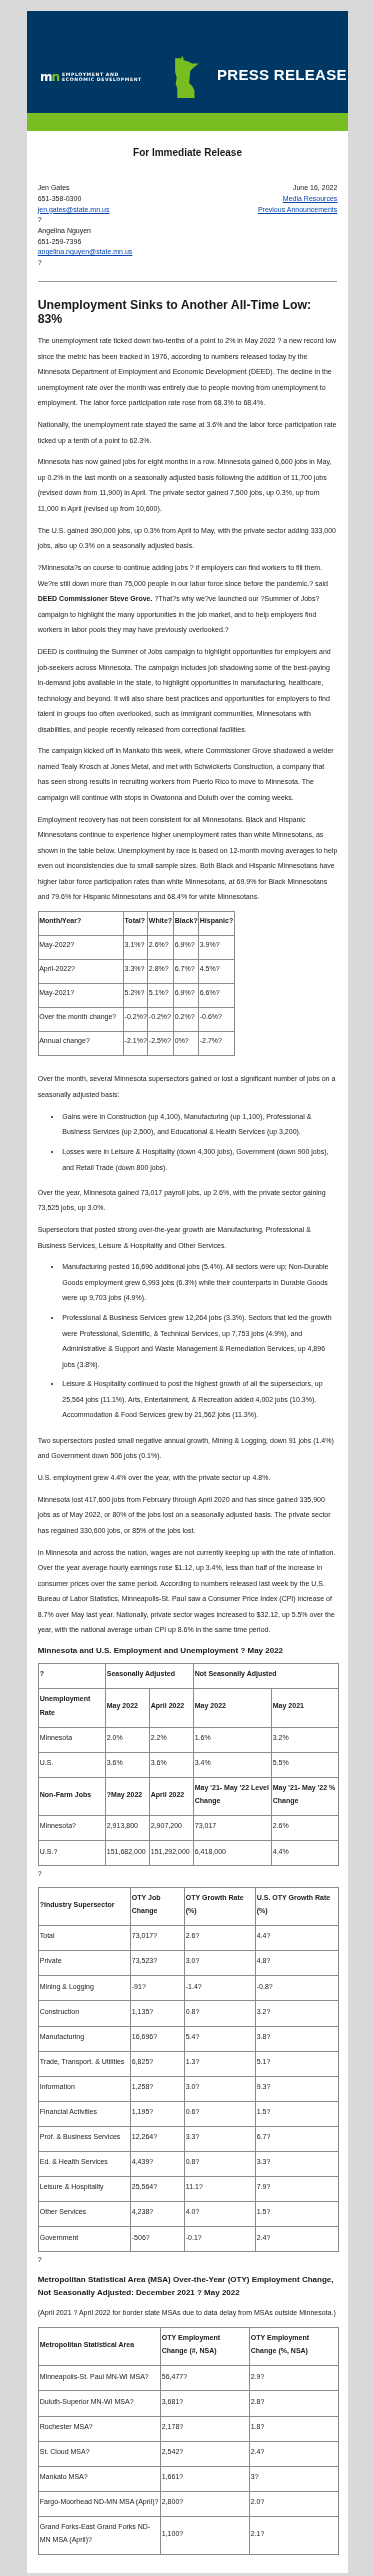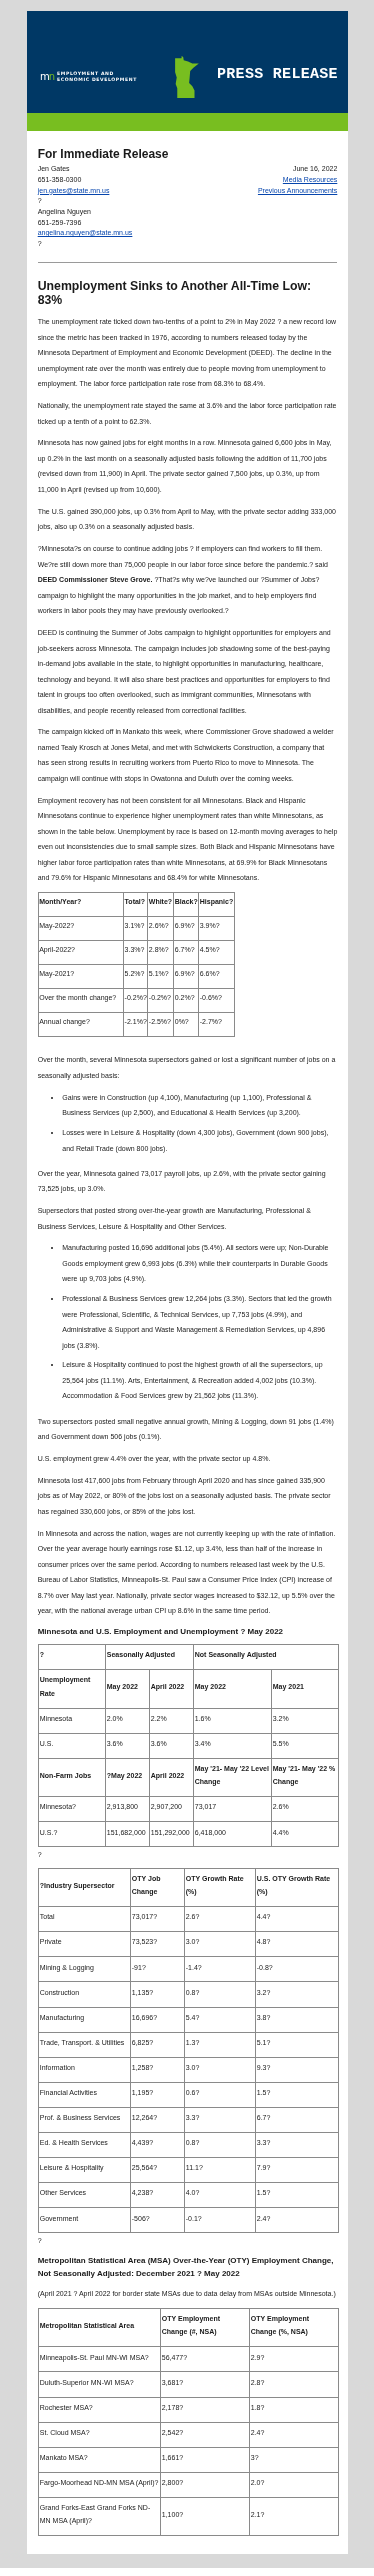--- a/index.html
+++ b/index.html
@@ -2,27 +2,27 @@
 <html style="font-size:8.6px"><head>
 <meta charset="utf-8">
 <style>
   * { box-sizing: border-box; }
   body { margin: 0; padding: 0; background: #ffffff; font-family: "Liberation Sans", sans-serif; width: 375px; }
   .outer { background: #d9d9d9; padding: 11.2px 27px 14px 27px; }
   .card { background: #ffffff; width: 321px; }
   .banner { background: #003865; height: 102px; position: relative; }
   .banner-green { background: #78be20; height: 18px; }
   .logo { position: absolute; left: 13px; top: 60px; display: flex; align-items: center; }
-  .logo-mn { font-family: "DejaVu Sans", sans-serif; font-weight: normal; font-size: 10px; color: #fff; letter-spacing: -1.1px; line-height: 1; }
+  .logo-mn { font-family: "DejaVu Sans", sans-serif; font-weight: bold; font-size: 12px; color: #fff; letter-spacing: -1.1px; line-height: 1; }
   .logo-mn .n { color: #78be20; }
   .logo-text { color: #fff; font-family: "DejaVu Sans", sans-serif; font-weight: bold; font-size: 4.6px; line-height: 5.4px; letter-spacing: 0.6px; margin-left: 3.2px; }
   .mn-shape { position: absolute; left: 147px; top: 45px; }
-  .press { position: absolute; left: 190px; top: 55px; color: #fff; font-family: Liberation Mono, monospace; font-weight: bold; font-size: 15px; letter-spacing: 0.3px; }
+  .press { position: absolute; left: 190px; top: 55px; color: #fff; font-family: Liberation Sans, sans-serif; font-weight: bold; font-size: 15px; letter-spacing: 0.3px; }
   .content { padding: 0 10.7px 16px 10.7px; font-family: "Liberation Sans", sans-serif; color: #1a1a1a; }
-  .imm { font-size: 12px; font-weight: bold; margin: 16px 0 3px 0; }
+  .imm { text-align: center; font-size: 10px; font-weight: bold; margin: 16px 0 25px 0; }
   .contacts { display: flex; justify-content: space-between; font-size: 7px; line-height: 10.7px; }
   .contacts .right { text-align: right; }
   a, .link { color: #0645ad; text-decoration: underline; }
   hr.sep { border: 0; border-top: 0.5px solid #9a9a9a; margin: 11.8px 0 16px 0; }
   h1 { font-size: 12.3px; margin: 0 0 7.5px 0; font-weight: bold; }
   h2 { font-size: 10.2px; color: #003865; margin: 0 0 5.4px 0; line-height: 15.5px; font-weight: bold; }
   p { font-size: 7px; line-height: 15.5px; margin: 0 0 6.4px 0; }
   ul { margin: 0 0 9.6px 0; padding-left: 24.6px; font-size: 7px; line-height: 15.5px; }
   li { margin-bottom: 4.3px; }
   h3 { font-size: 8px; margin: 3.2px 0 5.4px 0; font-weight: bold; line-height: 13.4px; }

